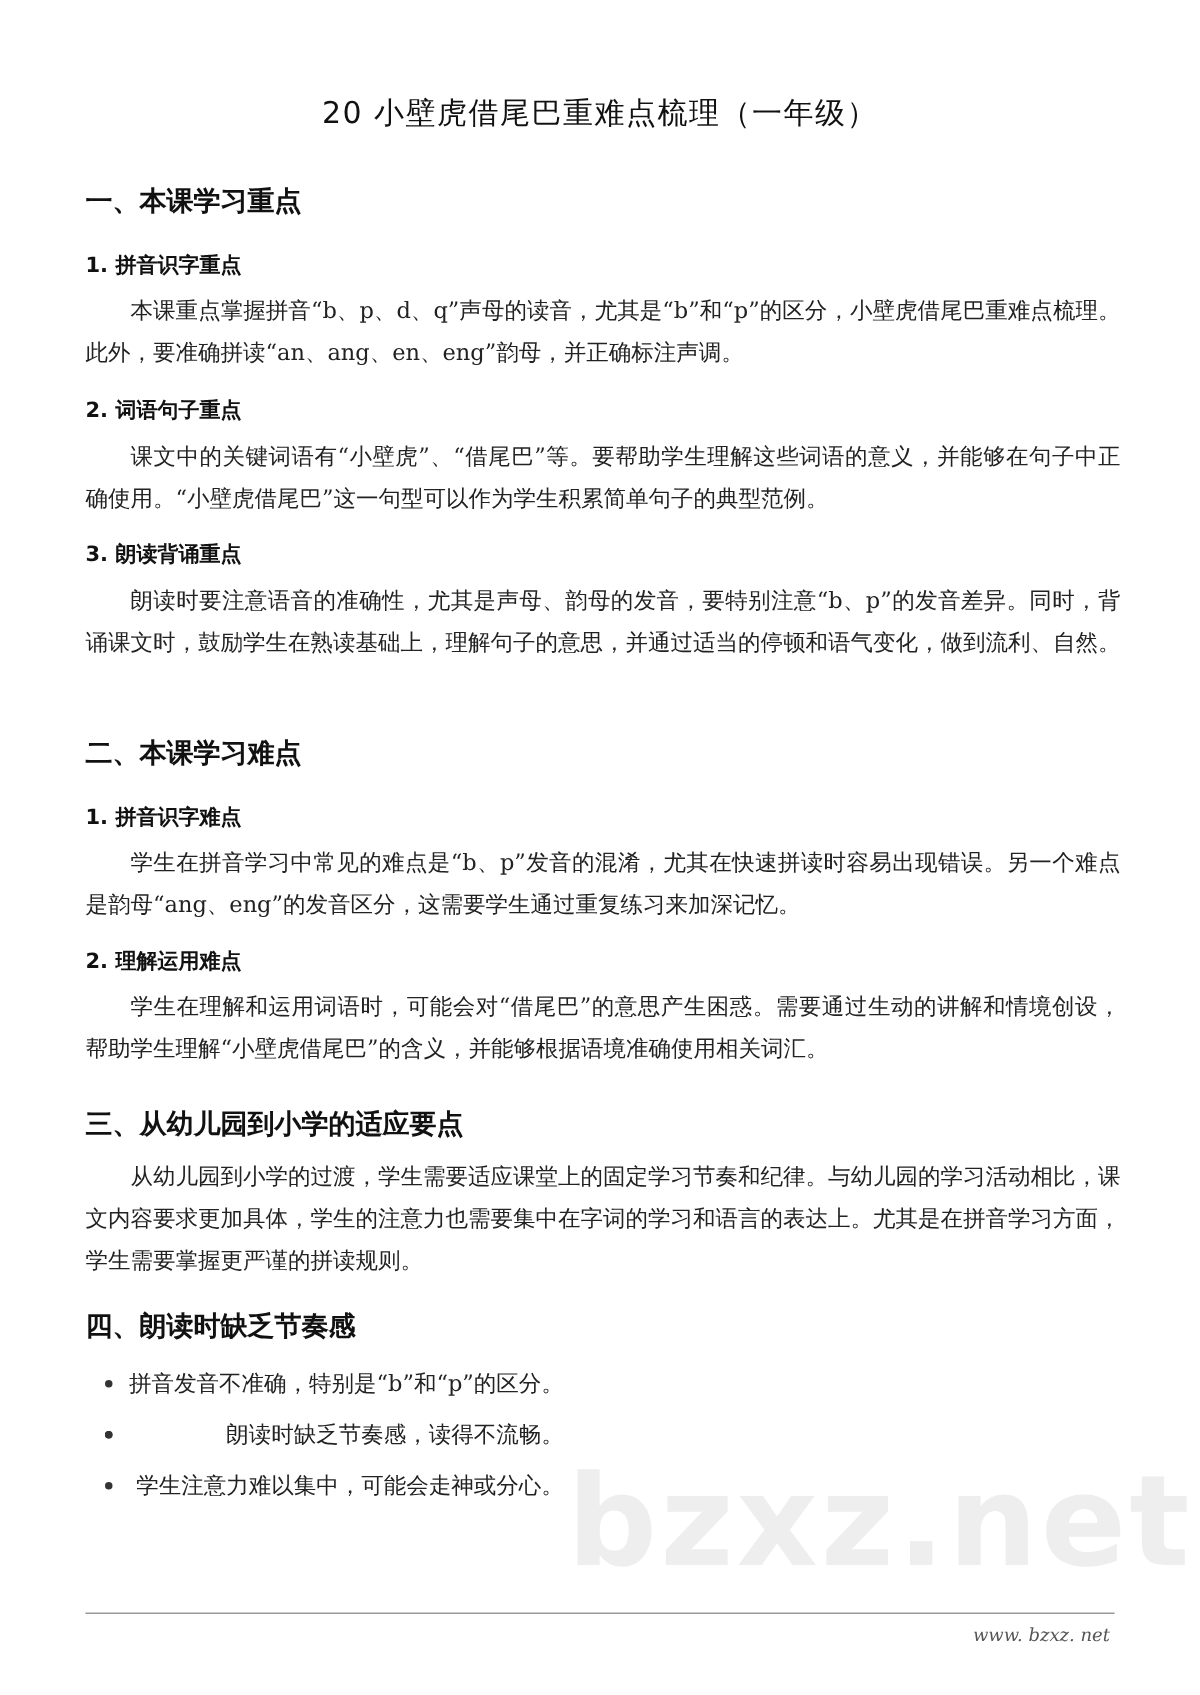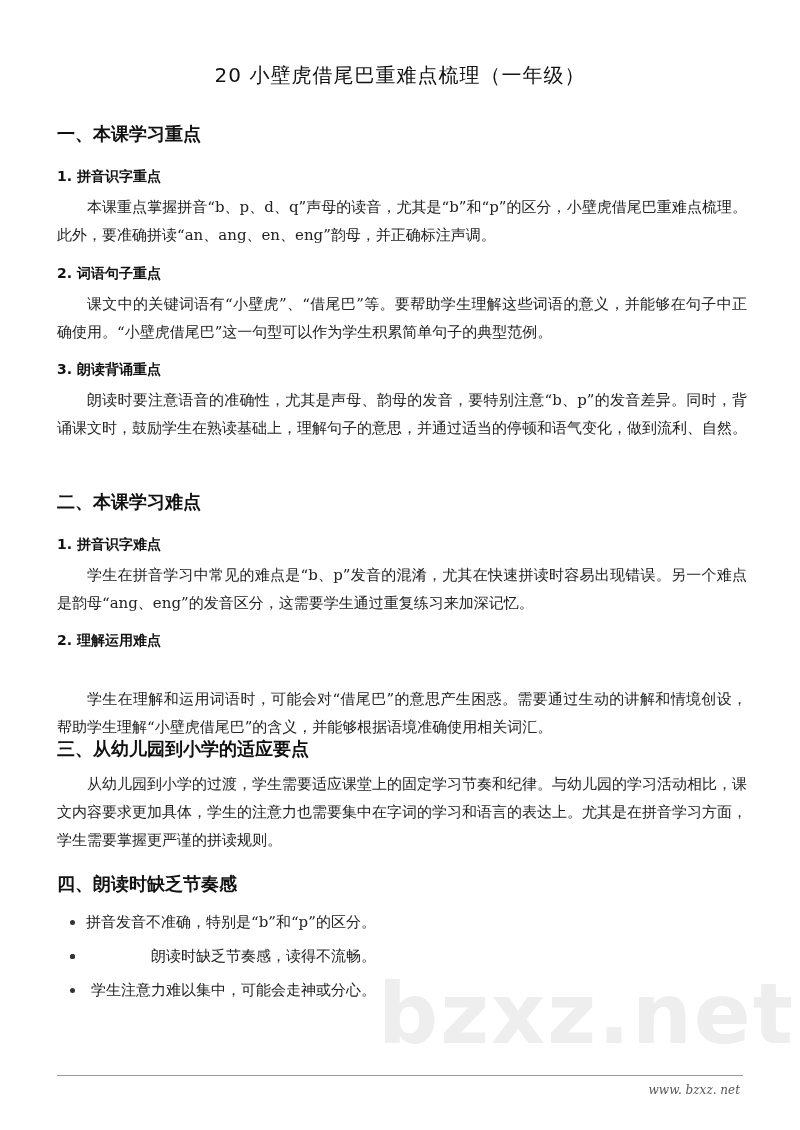--- a/index.html
+++ b/index.html
@@ -65,21 +65,21 @@
     <div class="para" style="top:290px;">课文中的关键词语有“小壁虎”、“借尾巴”等。要帮助学生理解这些词语的意义，并能够在句子中正确使用。“小壁虎借尾巴”这一句型可以作为学生积累简单句子的典型范例。</div>
 
     <div class="h2" style="top:361px;">3.  朗读背诵重点</div>
     <div class="para" style="top:386px;">朗读时要注意语音的准确性，尤其是声母、韵母的发音，要特别注意“b、p”的发音差异。同时，背诵课文时，鼓励学生在熟读基础上，理解句子的意思，并通过适当的停顿和语气变化，做到流利、自然。</div>
 
     <div class="h1" style="top:490px;">二、本课学习难点</div>
     <div class="h2" style="top:536px;">1.  拼音识字难点</div>
     <div class="para" style="top:561px;">学生在拼音学习中常见的难点是“b、p”发音的混淆，尤其在快速拼读时容易出现错误。另一个难点是韵母“ang、eng”的发音区分，这需要学生通过重复练习来加深记忆。</div>
 
     <div class="h2" style="top:632px;">2.  理解运用难点</div>
-    <div class="para" style="top:657px;margin-top:28px;">学生在理解和运用词语时，可能会对“借尾巴”的意思产生困惑。需要通过生动的讲解和情境创设，帮助学生理解“小壁虎借尾巴”的含义，并能够根据语境准确使用相关词汇。</div>
+    <div class="para" style="top:657px;">学生在理解和运用词语时，可能会对“借尾巴”的意思产生困惑。需要通过生动的讲解和情境创设，帮助学生理解“小壁虎借尾巴”的含义，并能够根据语境准确使用相关词汇。</div>
 
     <div class="h1" style="top:737px;">三、从幼儿园到小学的适应要点</div>
     <div class="para" style="top:770px;">从幼儿园到小学的过渡，学生需要适应课堂上的固定学习节奏和纪律。与幼儿园的学习活动相比，课文内容要求更加具体，学生的注意力也需要集中在字词的学习和语言的表达上。尤其是在拼音学习方面，学生需要掌握更严谨的拼读规则。</div>
 
     <div class="h1" style="top:872px;">四、朗读时缺乏节奏感</div>
     <ul class="bullets">
       <li><span class="dot"></span><span>拼音发音不准确，特别是“b”和“p”的区分。</span></li>
       <li><span class="dot"></span></li>
       <li><span class="dot"></span><span>朗读时缺乏节奏感，读得不流畅。</span></li>
       <li><span class="dot"></span><span>学生注意力难以集中，可能会走神或分心。</span></li>

